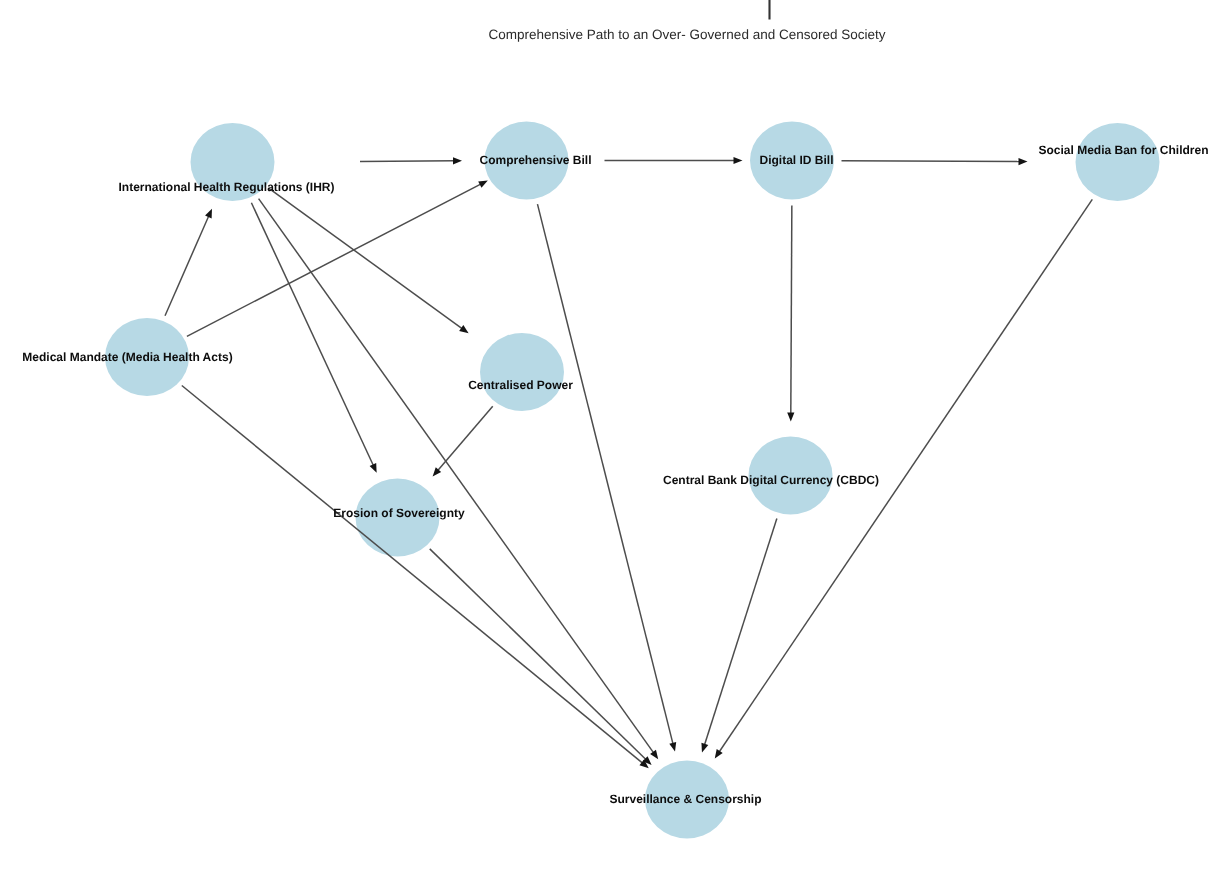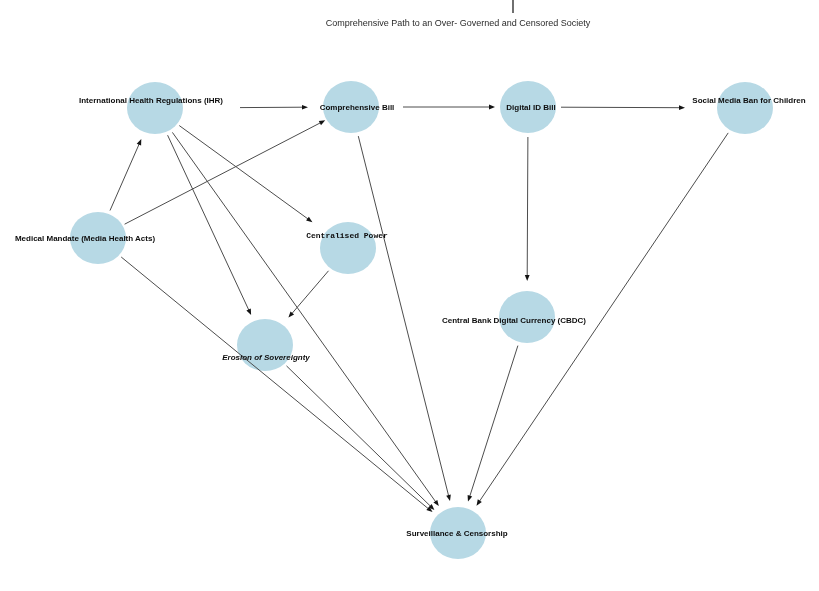--- a/index.html
+++ b/index.html
@@ -74,23 +74,23 @@
       <line x1="328.5" y1="270.8" x2="291.7" y2="313.8" stroke="#4d4d4d" stroke-width="1"></line>
       <polygon points="288.4,317.6 290.5,311.5 294.1,314.6" fill="#141414"></polygon>
       <line x1="286.5" y1="365.9" x2="430.8" y2="506.5" stroke="#4d4d4d" stroke-width="1"></line>
       <polygon points="434.4,510.0 428.4,507.5 431.7,504.1" fill="#141414"></polygon>
       <line x1="517.9" y1="345.6" x2="469.6" y2="496.8" stroke="#4d4d4d" stroke-width="1"></line>
       <polygon points="468.0,501.6 467.6,495.1 472.2,496.6" fill="#141414"></polygon>
       <line x1="728.2" y1="132.9" x2="479.3" y2="501.5" stroke="#4d4d4d" stroke-width="1"></line>
       <polygon points="476.5,505.7 477.8,499.3 481.8,502.0" fill="#141414"></polygon>
     </svg>
   <div>
-      <div class="node-label" style="left: 151px; top: 100px;">International Health Regulations (IHR)</div>
+      <div class="node-label" style="left: 151px; top: 125px;">International Health Regulations (IHR)</div>
       <div class="node-label" style="left: 357px; top: 107px;">Comprehensive Bill</div>
       <div class="node-label" style="left: 531px; top: 107px;">Digital ID Bill</div>
       <div class="node-label" style="left: 749px; top: 100px;">Social Media Ban for Children</div>
       <div class="node-label" style="left: 85px; top: 238px;">Medical Mandate (Media Health Acts)</div>
-      <div class="node-label" style="left: 347px; top: 235px; font-family: Liberation Mono, monospace;">Centralised Power</div>
-      <div class="node-label" style="left: 266px; top: 357px; font-style: italic;">Erosion of Sovereignty</div>
+      <div class="node-label" style="left: 347px; top: 257px;">Centralised Power</div>
+      <div class="node-label" style="left: 266px; top: 342px;">Erosion of Sovereignty</div>
       <div class="node-label" style="left: 514px; top: 320px;">Central Bank Digital Currency (CBDC)</div>
       <div class="node-label" style="left: 457px; top: 533px; text-align: center;">Surveillance &amp; Censorship</div>
     </div>
 </div>
 
 </body></html>

